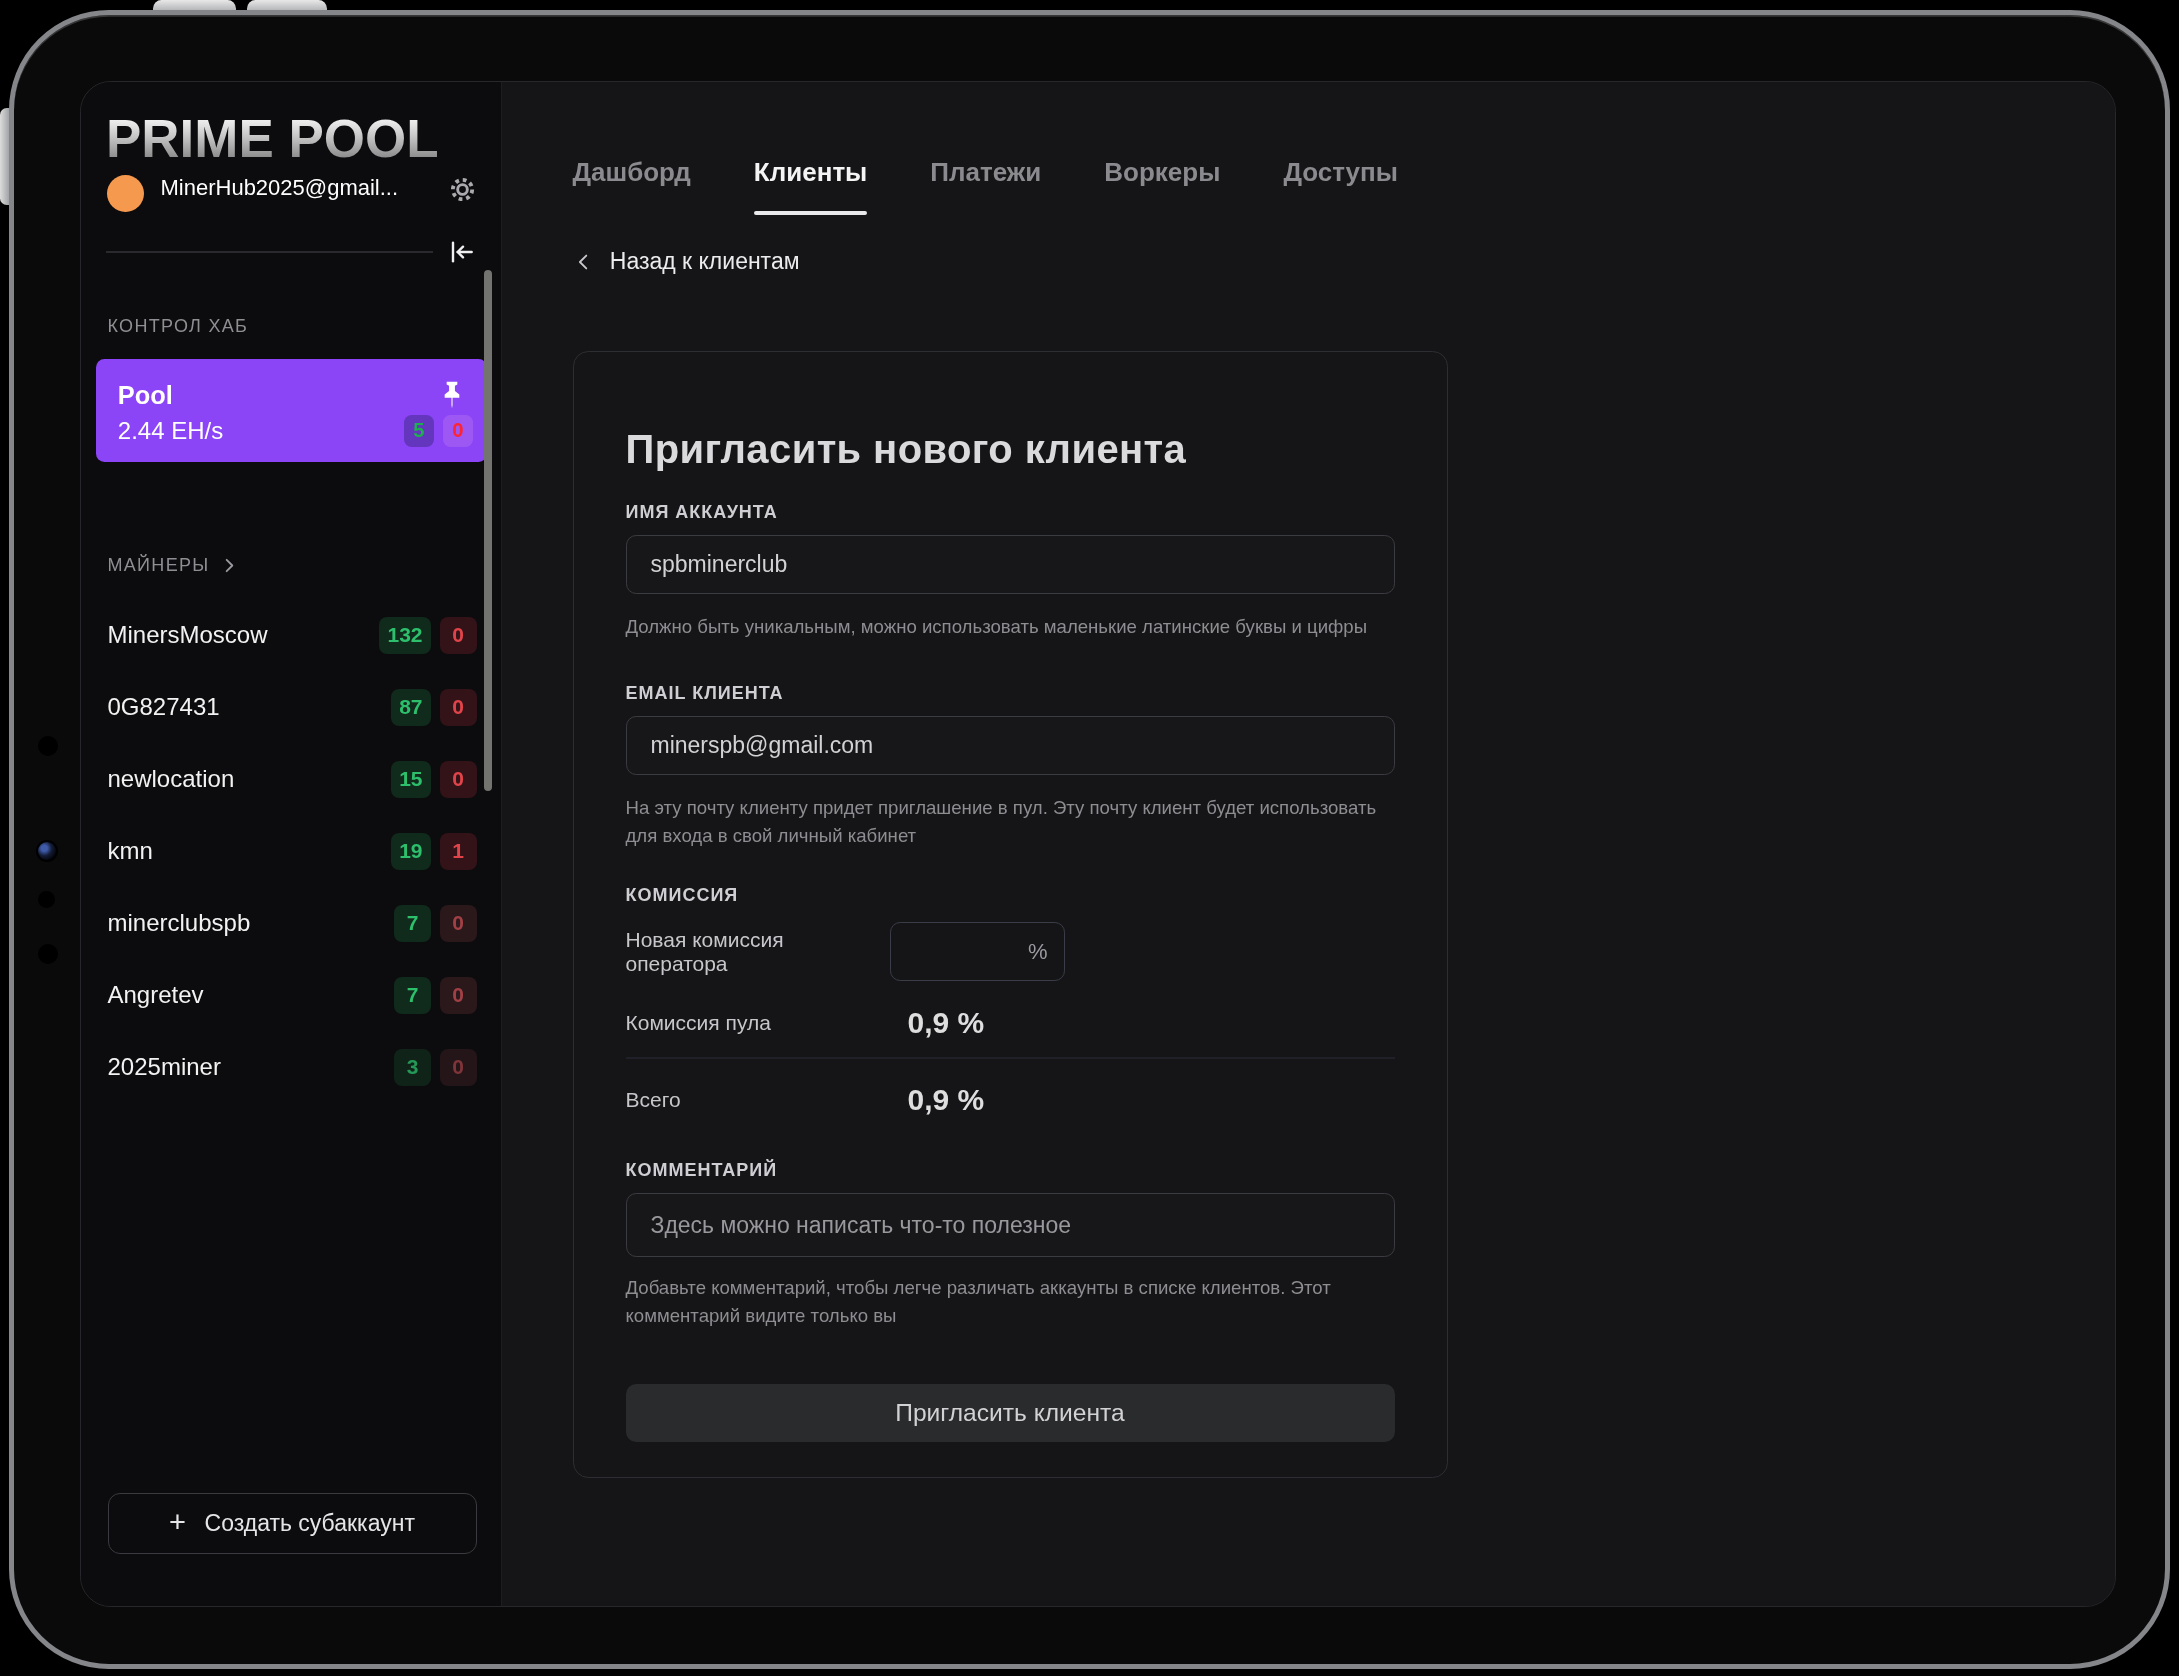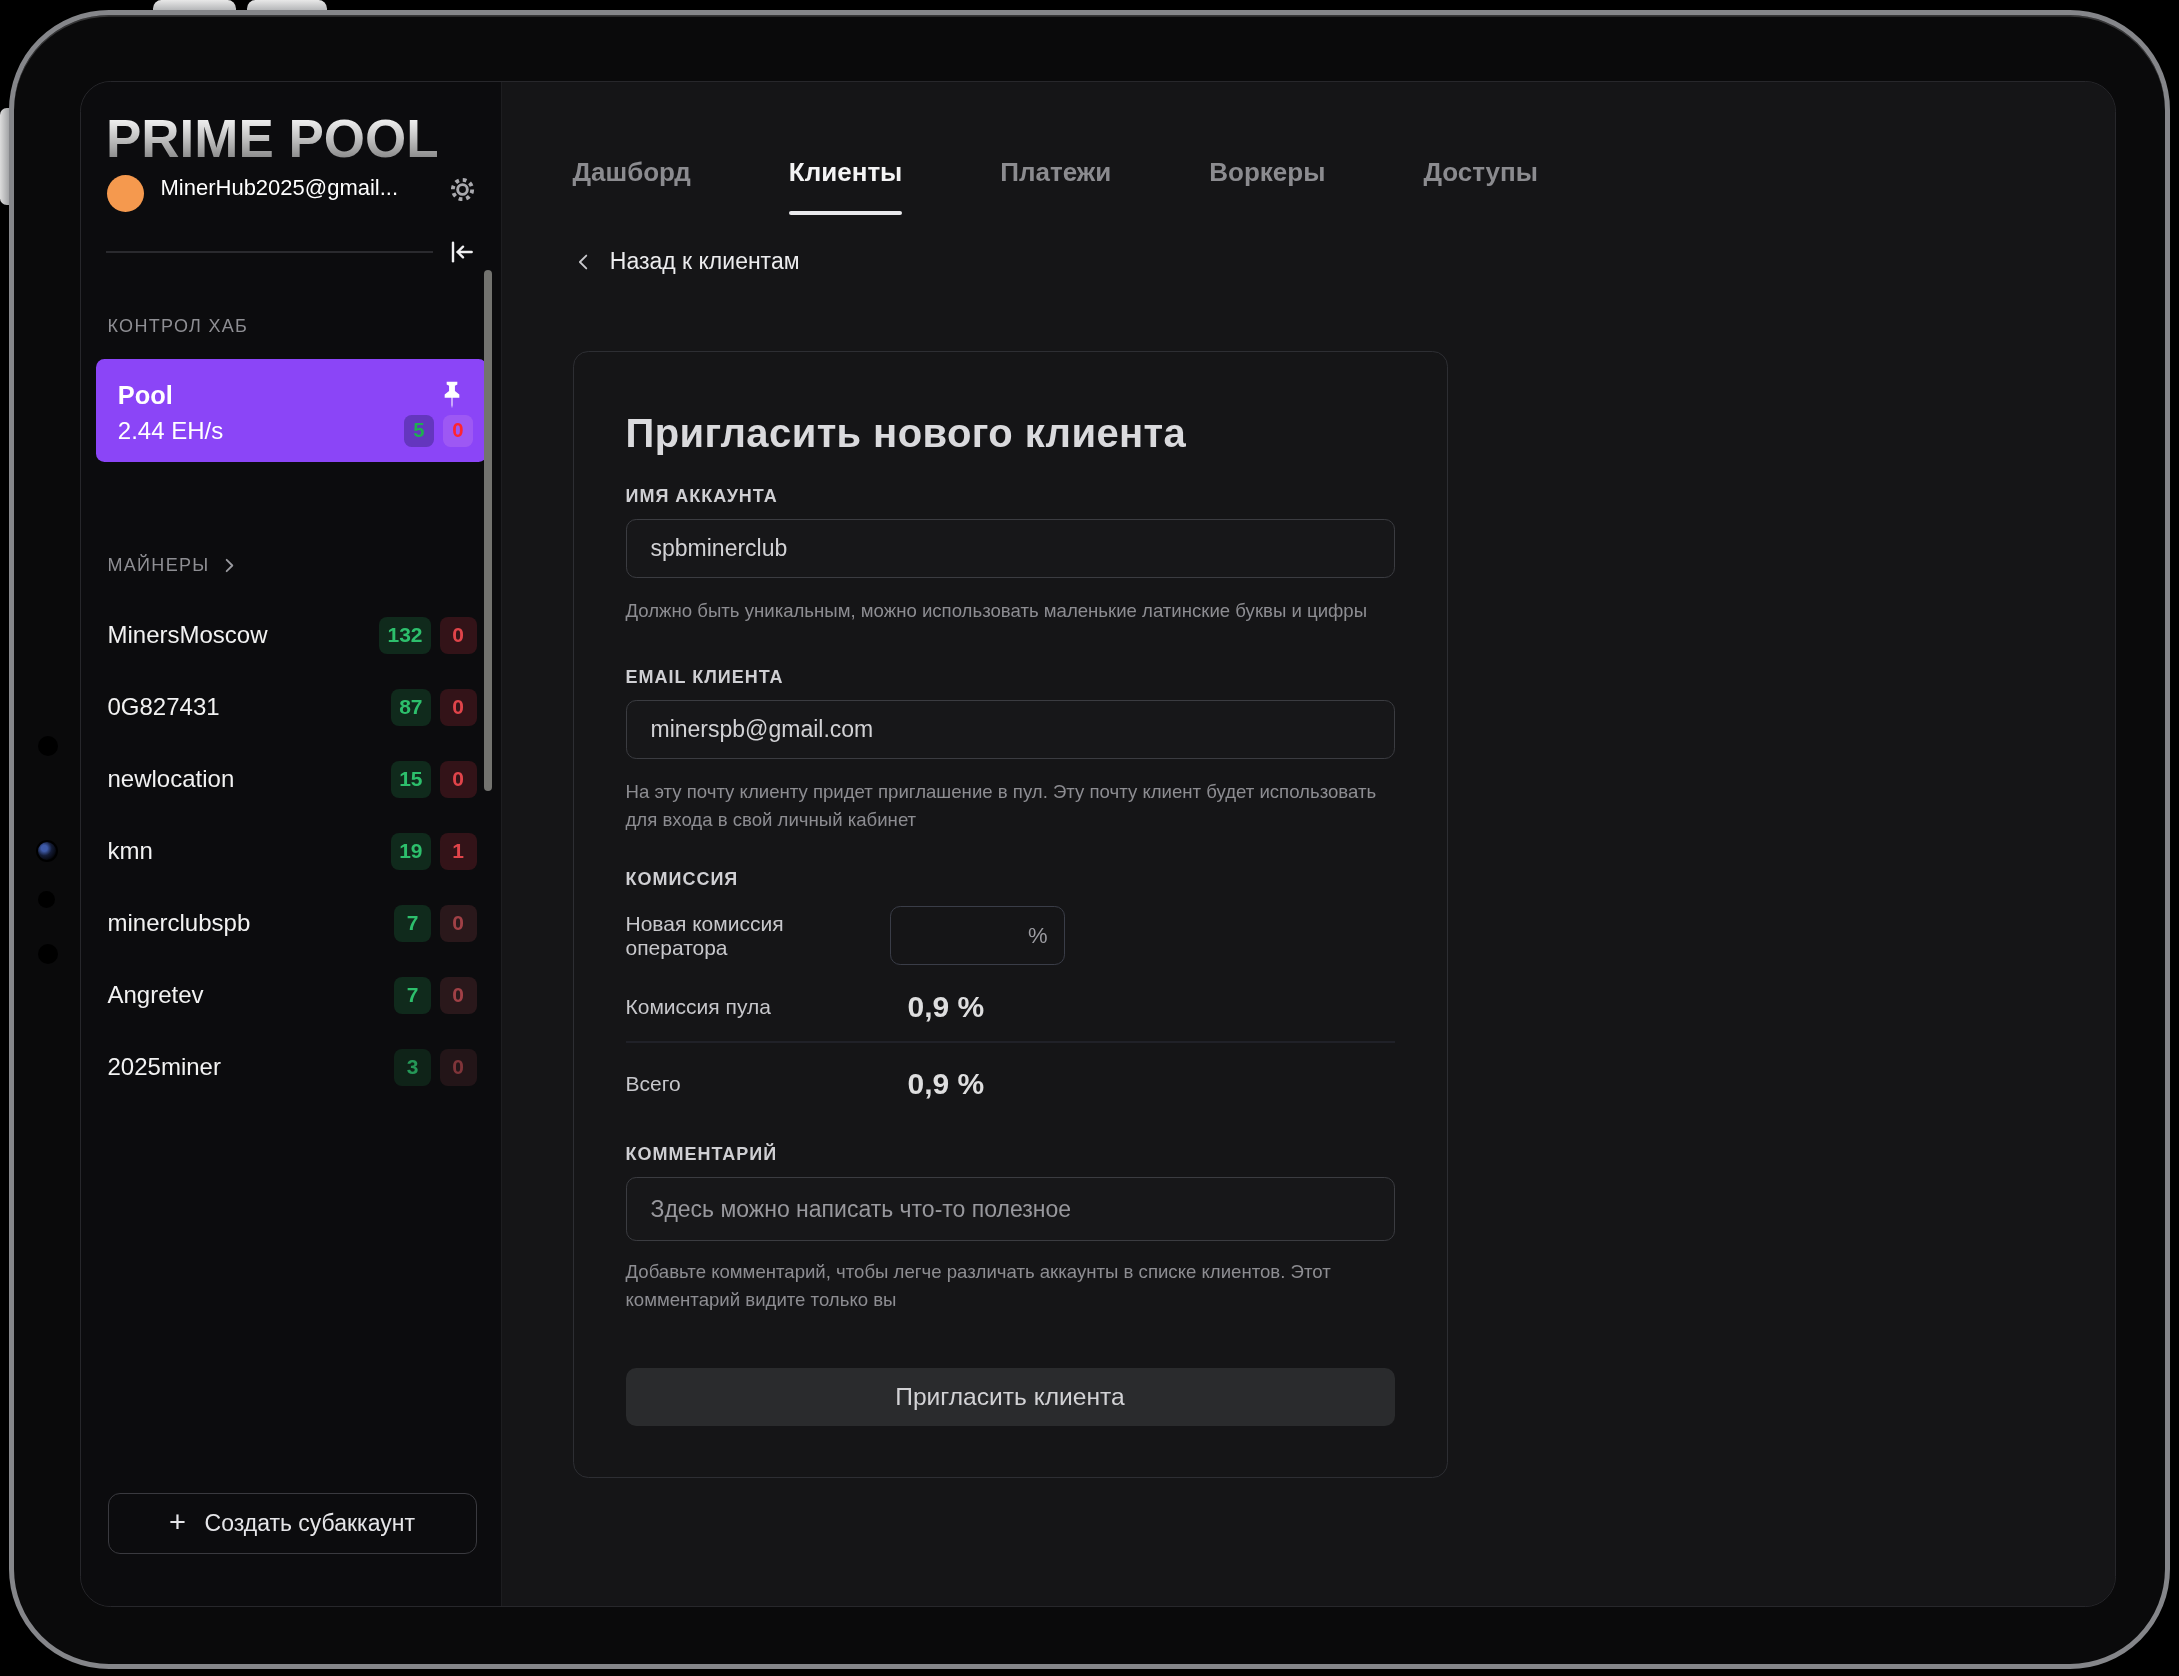--- a/index.html
+++ b/index.html
@@ -98,33 +98,33 @@
   }
   .create-btn {
     position:absolute; left:27px; right:24px; top:1411px; height:61px;
     background:transparent; border:1.7px solid #3a3a3f; border-radius:12px;
     display:flex; align-items:center; justify-content:center; gap:18.6px;
     color:#e6e6e9; font-size:23px; cursor:pointer; font-family:inherit;
   }
   .plus-glyph { font-size:29px; font-weight:400; color:#e6e6e9; line-height:1; margin-top:-2.5px; }
   
   .main { position:absolute; left:422px; top:0; right:0; bottom:0; background:#151517; }
-  .tabs { position:absolute; left:70px; top:75px; display:flex; gap:98px; }
+  .tabs { position:absolute; left:70px; top:75px; display:flex; gap:63px; }
   .tab { position:relative; font-size:26px; font-weight:600; color:#8b8b8f; cursor:pointer; padding-bottom:15.3px; }
   .tab.active { color:#f4f4f5; }
   .tab.active::after {
     content:""; position:absolute; left:0; right:0; bottom:-12px; height:4.2px;
     background:#e9e9ec; border-radius:2.5px;
   }
   .back-row { position:absolute; left:70px; top:166px; display:flex; align-items:center; gap:15.3px; cursor:pointer; }
   .back-chev { width:22px; height:22px; }
   .back-label { color:#ececee; font-size:23px; font-weight:500; }
   .card {
     position:absolute; left:70px; top:269px; width:875px; height:1127px;
-    border:1.7px solid #2d2e33; border-radius:15.3px; padding:0 52px;
+    border:1.7px solid #2d2e33; border-radius:15.3px; padding:16px 52px;
   }
   .card-title { margin-top:59px; font-size:40px; font-weight:700; color:#dadadd; letter-spacing:0.4px; }
   .f-label { font-size:18px; font-weight:600; letter-spacing:1px; color:#cfcfd3; }
   .f-label.l1 { margin-top:30px; } .f-label.l2 { margin-top:42px; }
   .f-label.l3 { margin-top:35px; } .f-label.l4 { margin-top:39px; }
   .f-input {
     margin-top:12px; width:100%; height:59px; background:rgba(255,255,255,.012);
     border:1.7px solid #3b3c41; border-radius:10.2px; color:#d2d2d5; font-size:23px;
     padding:0 24px; outline:none; font-family:inherit; display:block;
   }

